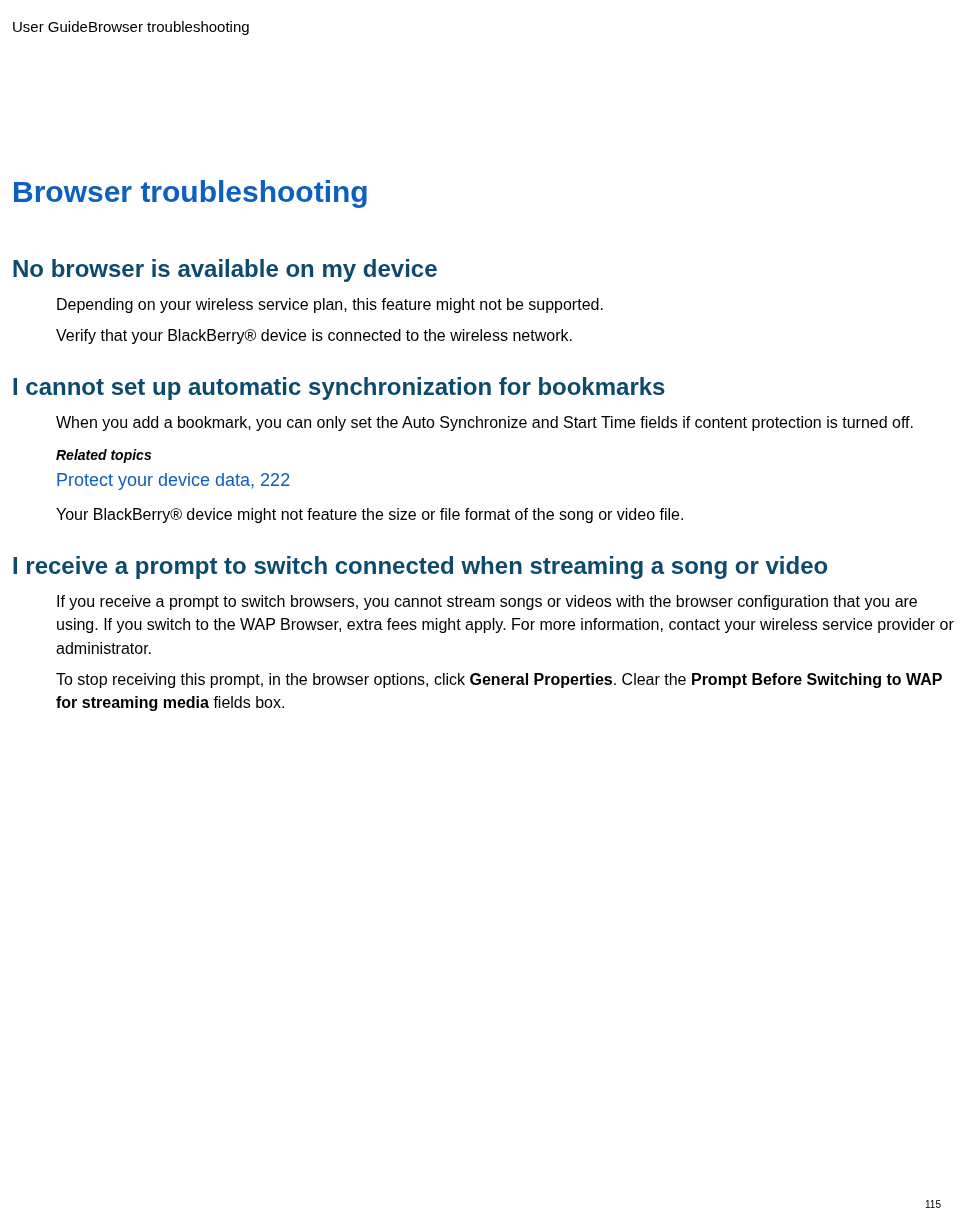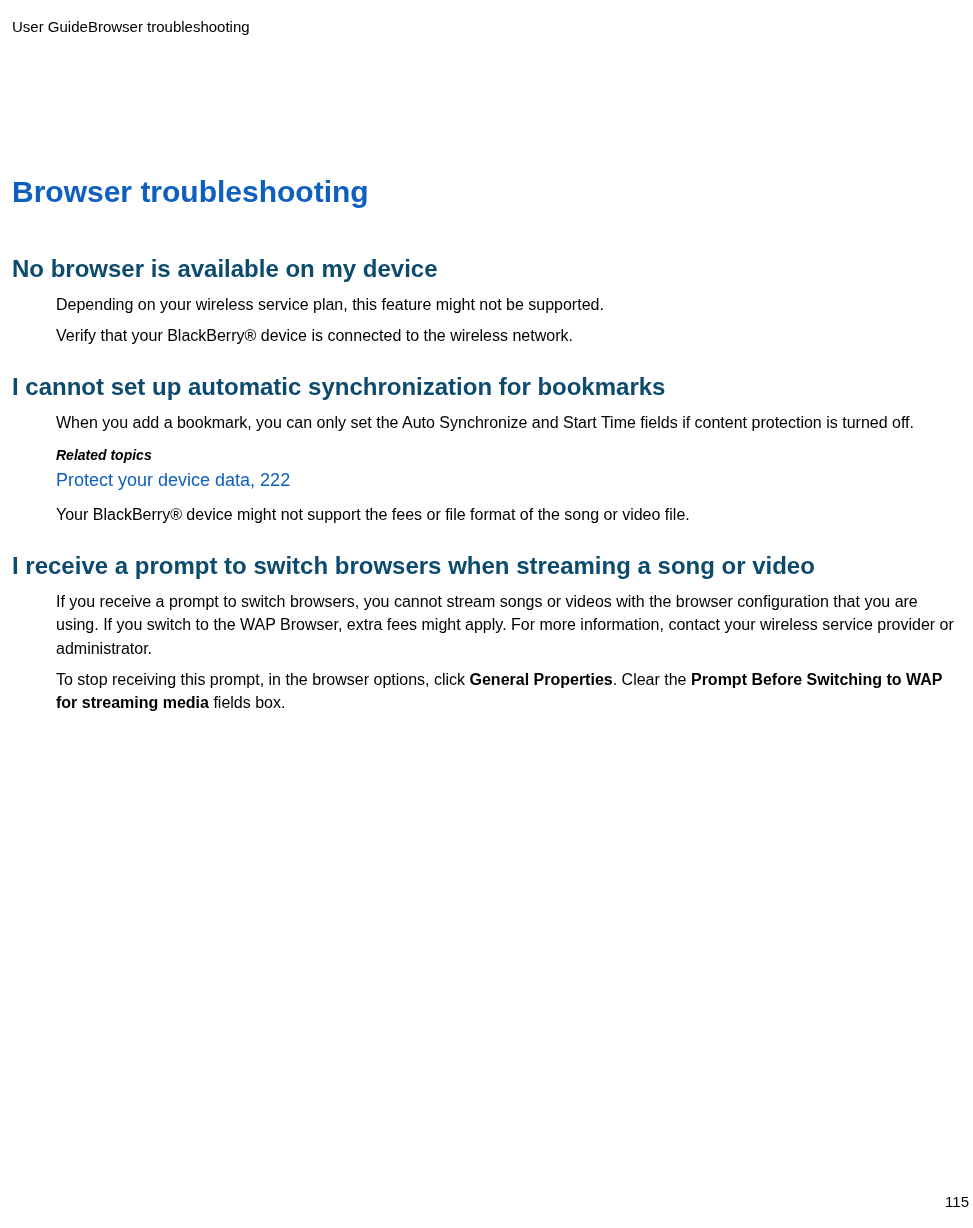--- a/index.html
+++ b/index.html
@@ -48,22 +48,22 @@
     .related-link {
       color: #0f5fbf;
       font-size: 18px;
       font-weight: 400;
       margin-bottom: 10px;
     }
     .bold { font-weight: 700; }
     .page-number {
       position: absolute;
       bottom: 18px;
-      right: 4px;
-      font-size: 15px;
+      right: 32px;
+      font-size: 10px;
     }
     .section { margin-bottom: 8px; }
   </style>
 </head>
 <body>
 
 <div class="header">
   <span>User Guide</span>
   <span>Browser troubleshooting</span>
 </div>
@@ -77,24 +77,24 @@
 </div>
 
 <div class="section">
   <h2>I cannot set up automatic synchronization for bookmarks</h2>
   <p>When you add a bookmark, you can only set the Auto Synchronize and Start Time fields if content protection is turned off.</p>
   <p class="related-label">Related topics</p>
   <p class="related-link">Protect your device data, 222</p>
 </div>
 
 <div class="section">
-  <p>Your BlackBerry® device might not support the fees or file format of the song or video file.</p>
+  <p>Your BlackBerry® device might not feature the size or file format of the song or video file.</p>
 </div>
 
 <div class="section">
-  <h2>I receive a prompt to switch browsers when streaming a song or video</h2>
+  <h2>I receive a prompt to switch connected when streaming a song or video</h2>
   <p>If you receive a prompt to switch browsers, you cannot stream songs or videos with the browser configuration that you are using. If you switch to the WAP Browser, extra fees might apply. For more information, contact your wireless service provider or administrator.</p>
   <p>
     <span>To stop receiving this prompt, in the browser options, click </span><span class="bold">General Properties</span><span>. Clear the </span><span class="bold">Prompt Before Switching to WAP for streaming media</span><span> fields box.</span>
   </p>
 </div>
 
 <div class="page-number">115</div>
 
 </body></html>

